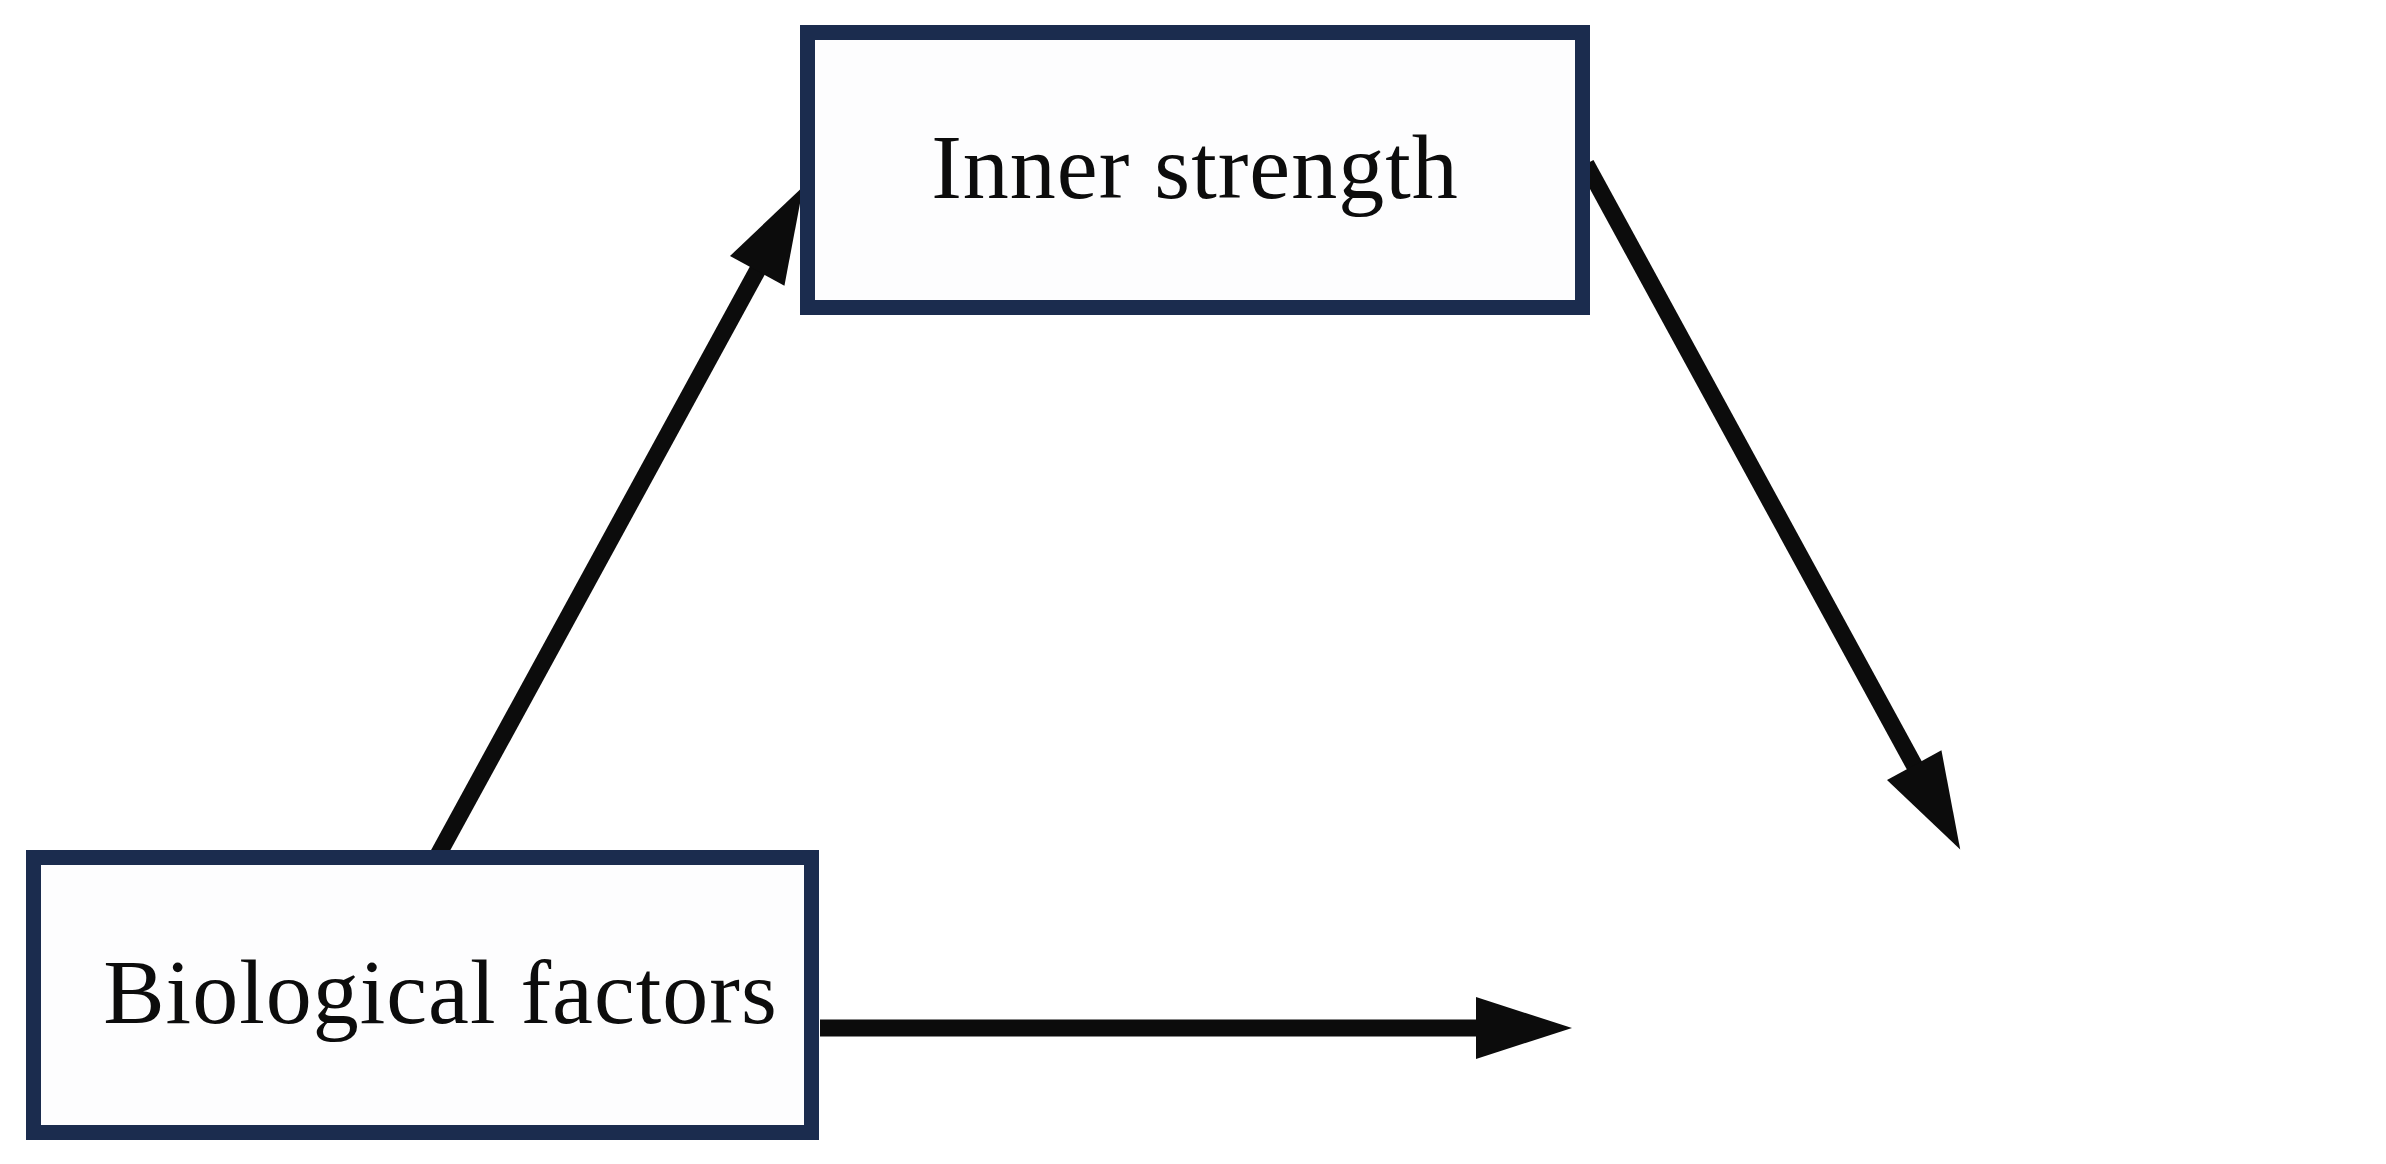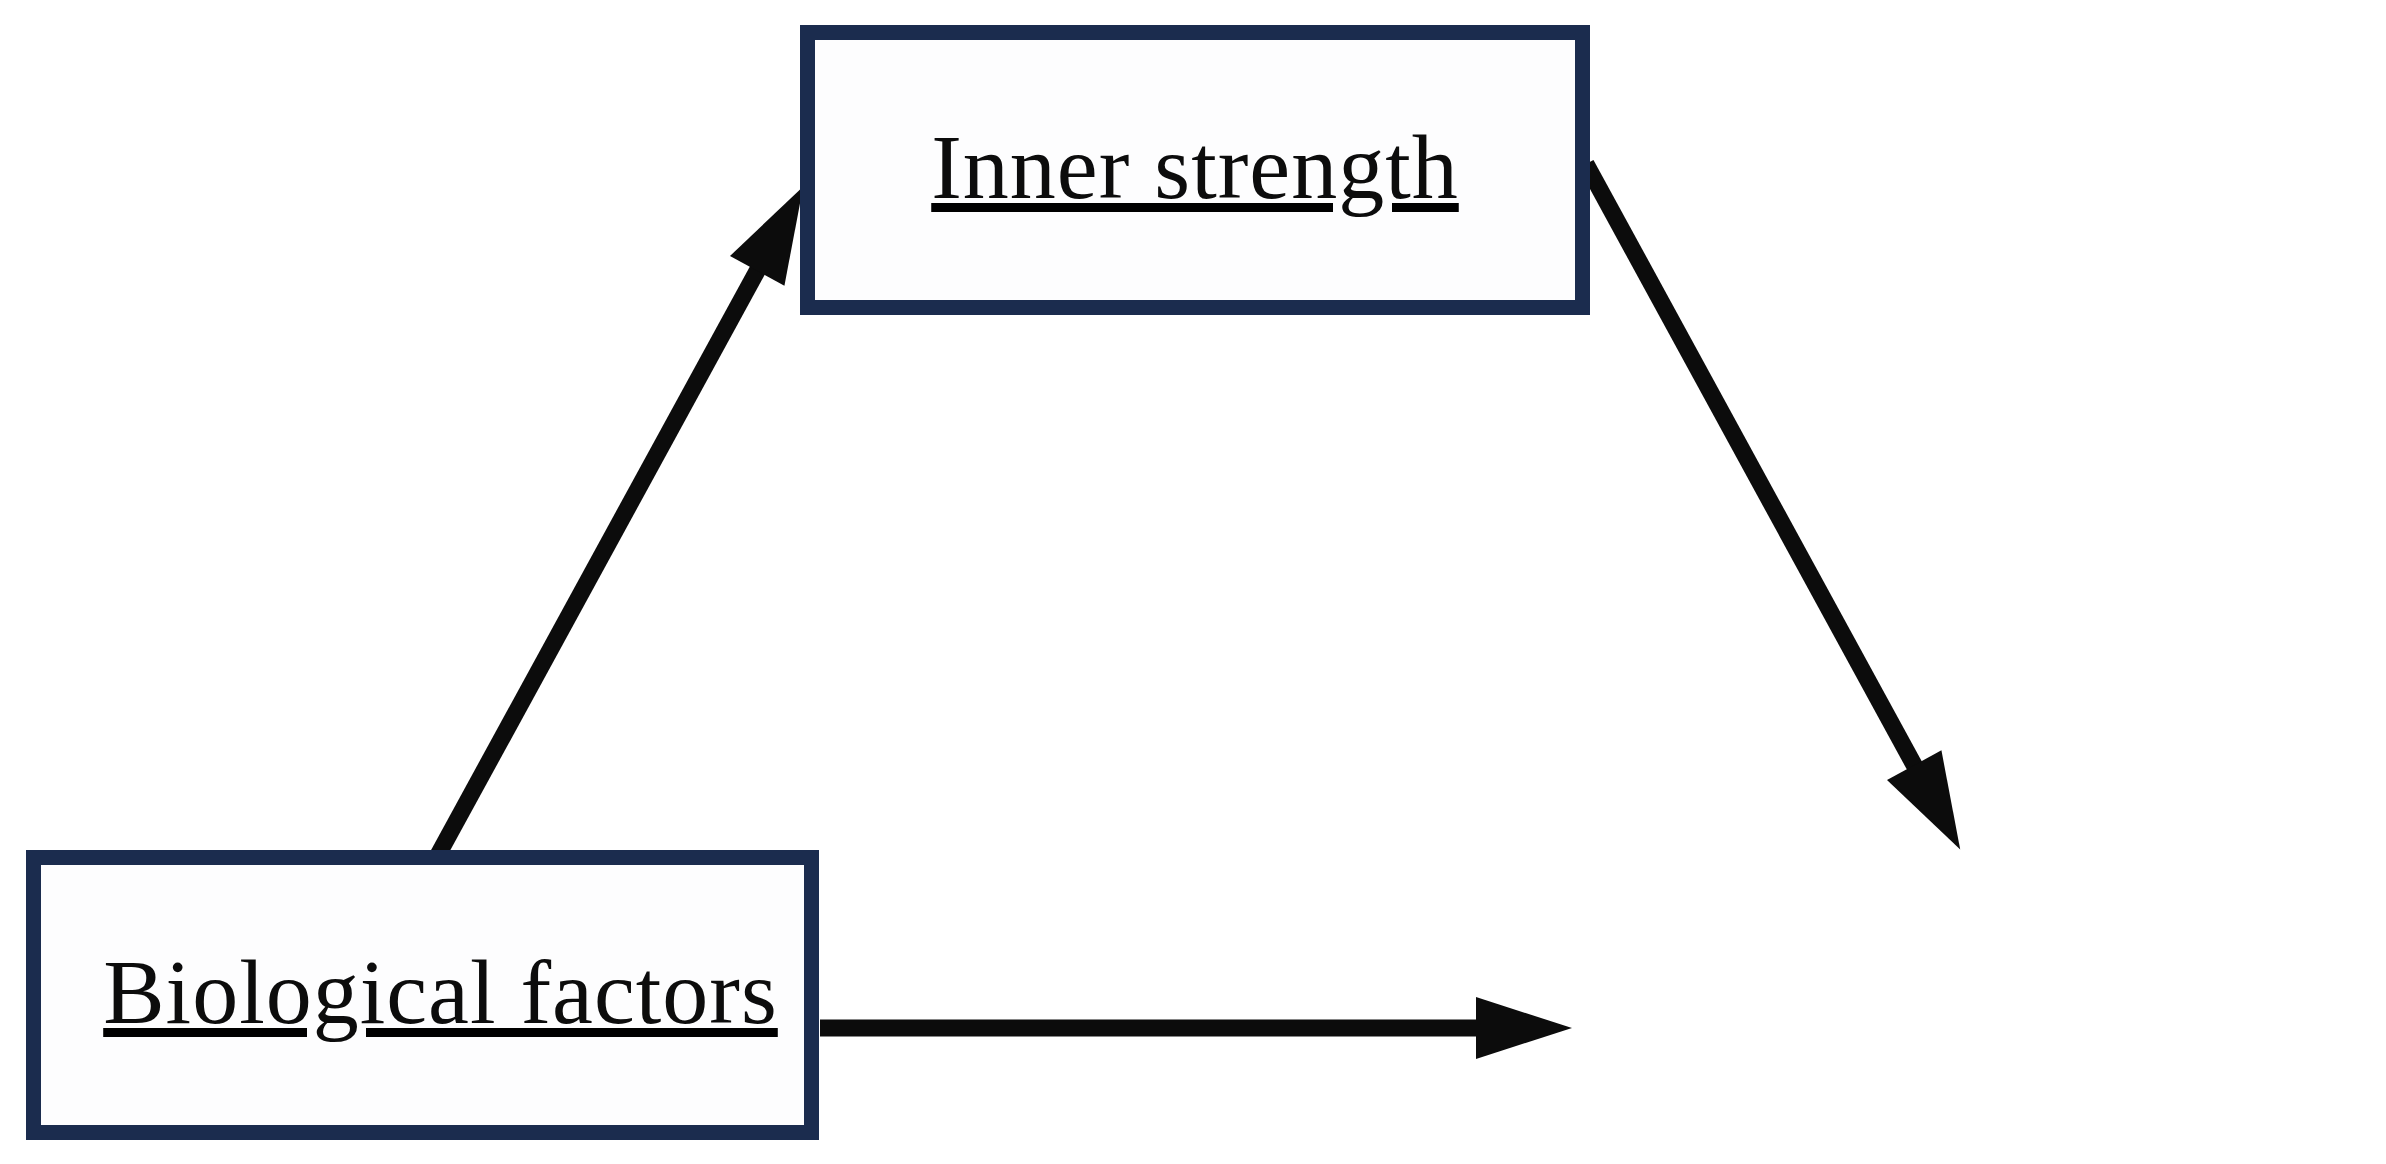--- a/index.html
+++ b/index.html
@@ -24,21 +24,20 @@
     pointer-events: none;
   }
   .node {
     position: absolute;
     box-sizing: border-box;
     border: 15px solid #1b2c4e;
     background: #fdfdfe;
     display: flex;
     align-items: center;
     justify-content: center;
-    text-decoration: underline;
   }
   .node-label {
     color: #0c0c0c;
     font-size: 92px;
     line-height: 1;
     white-space: nowrap;
     letter-spacing: 1px;
     padding-bottom: 6px;
   }
   #node-inner-strength {

